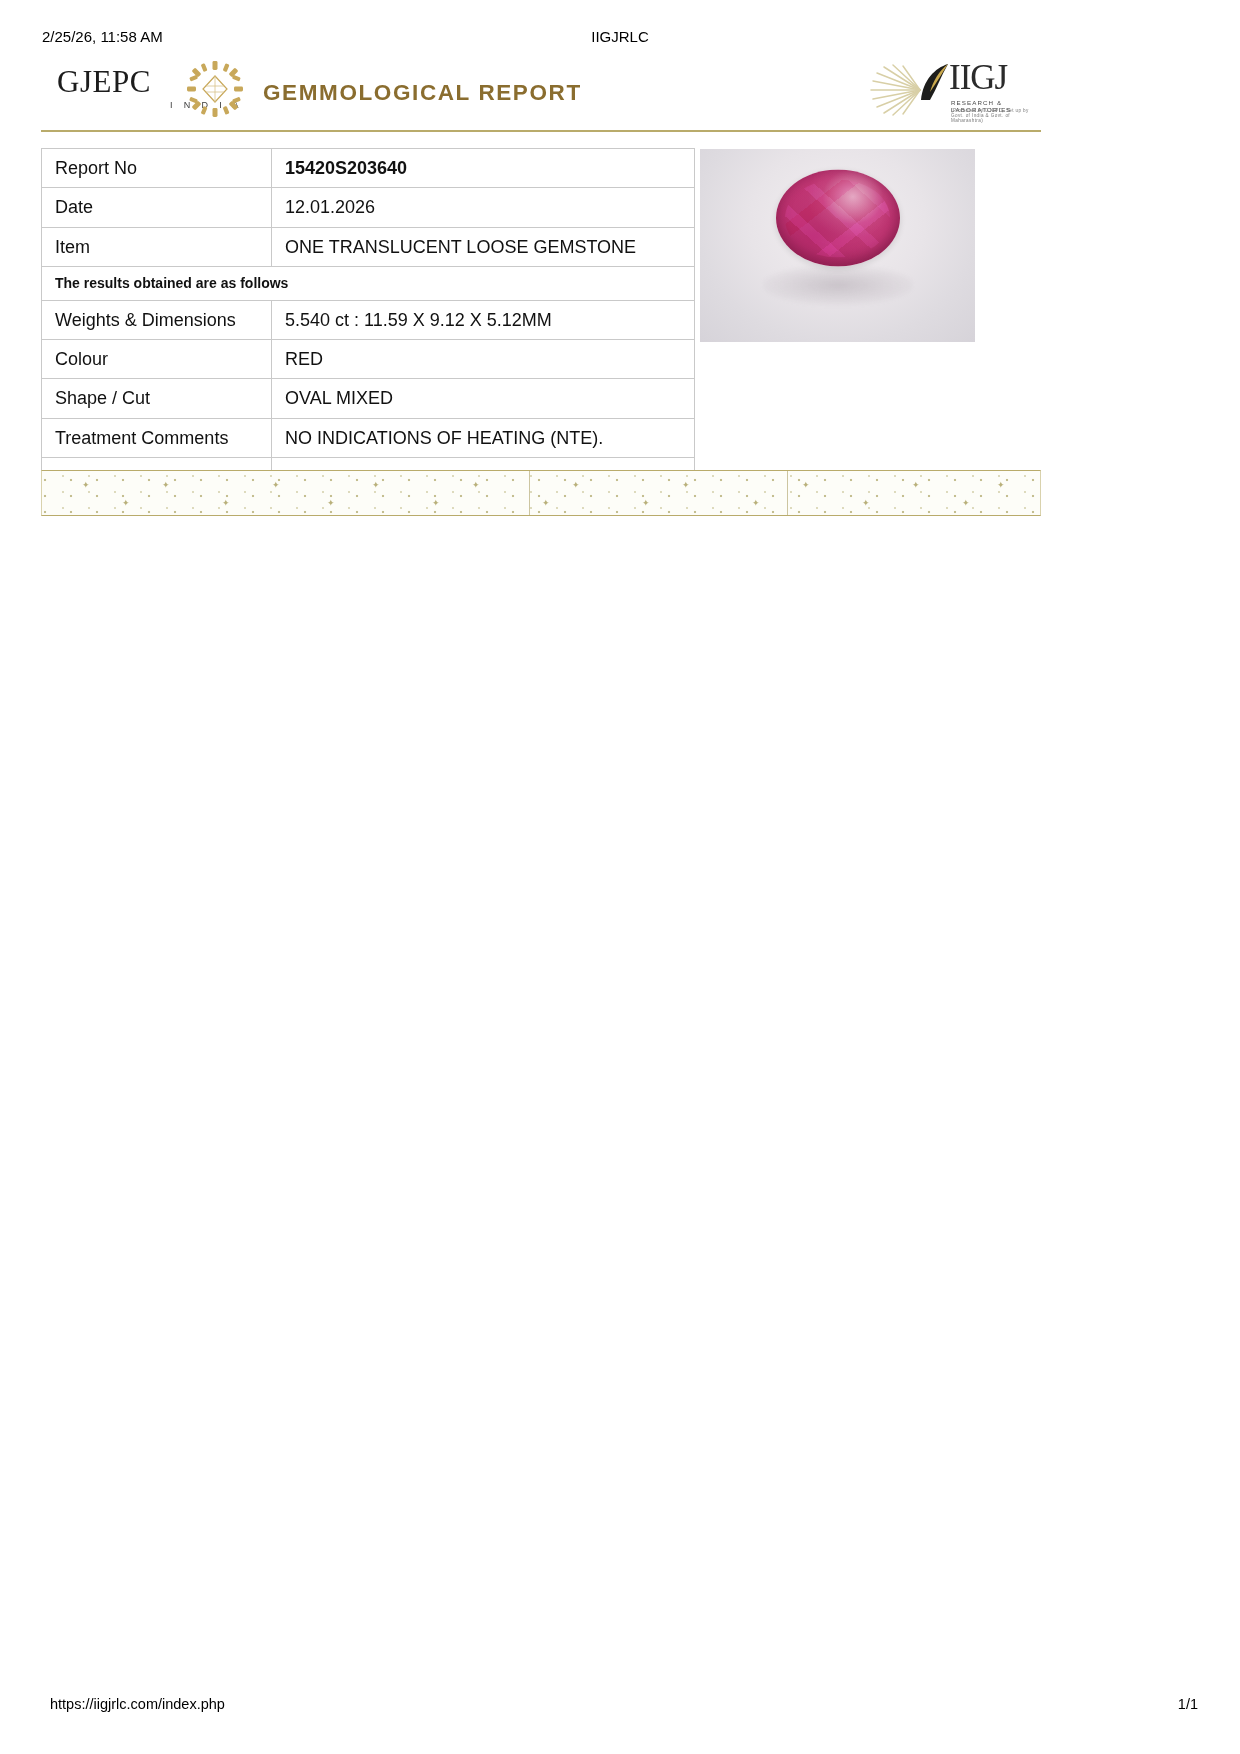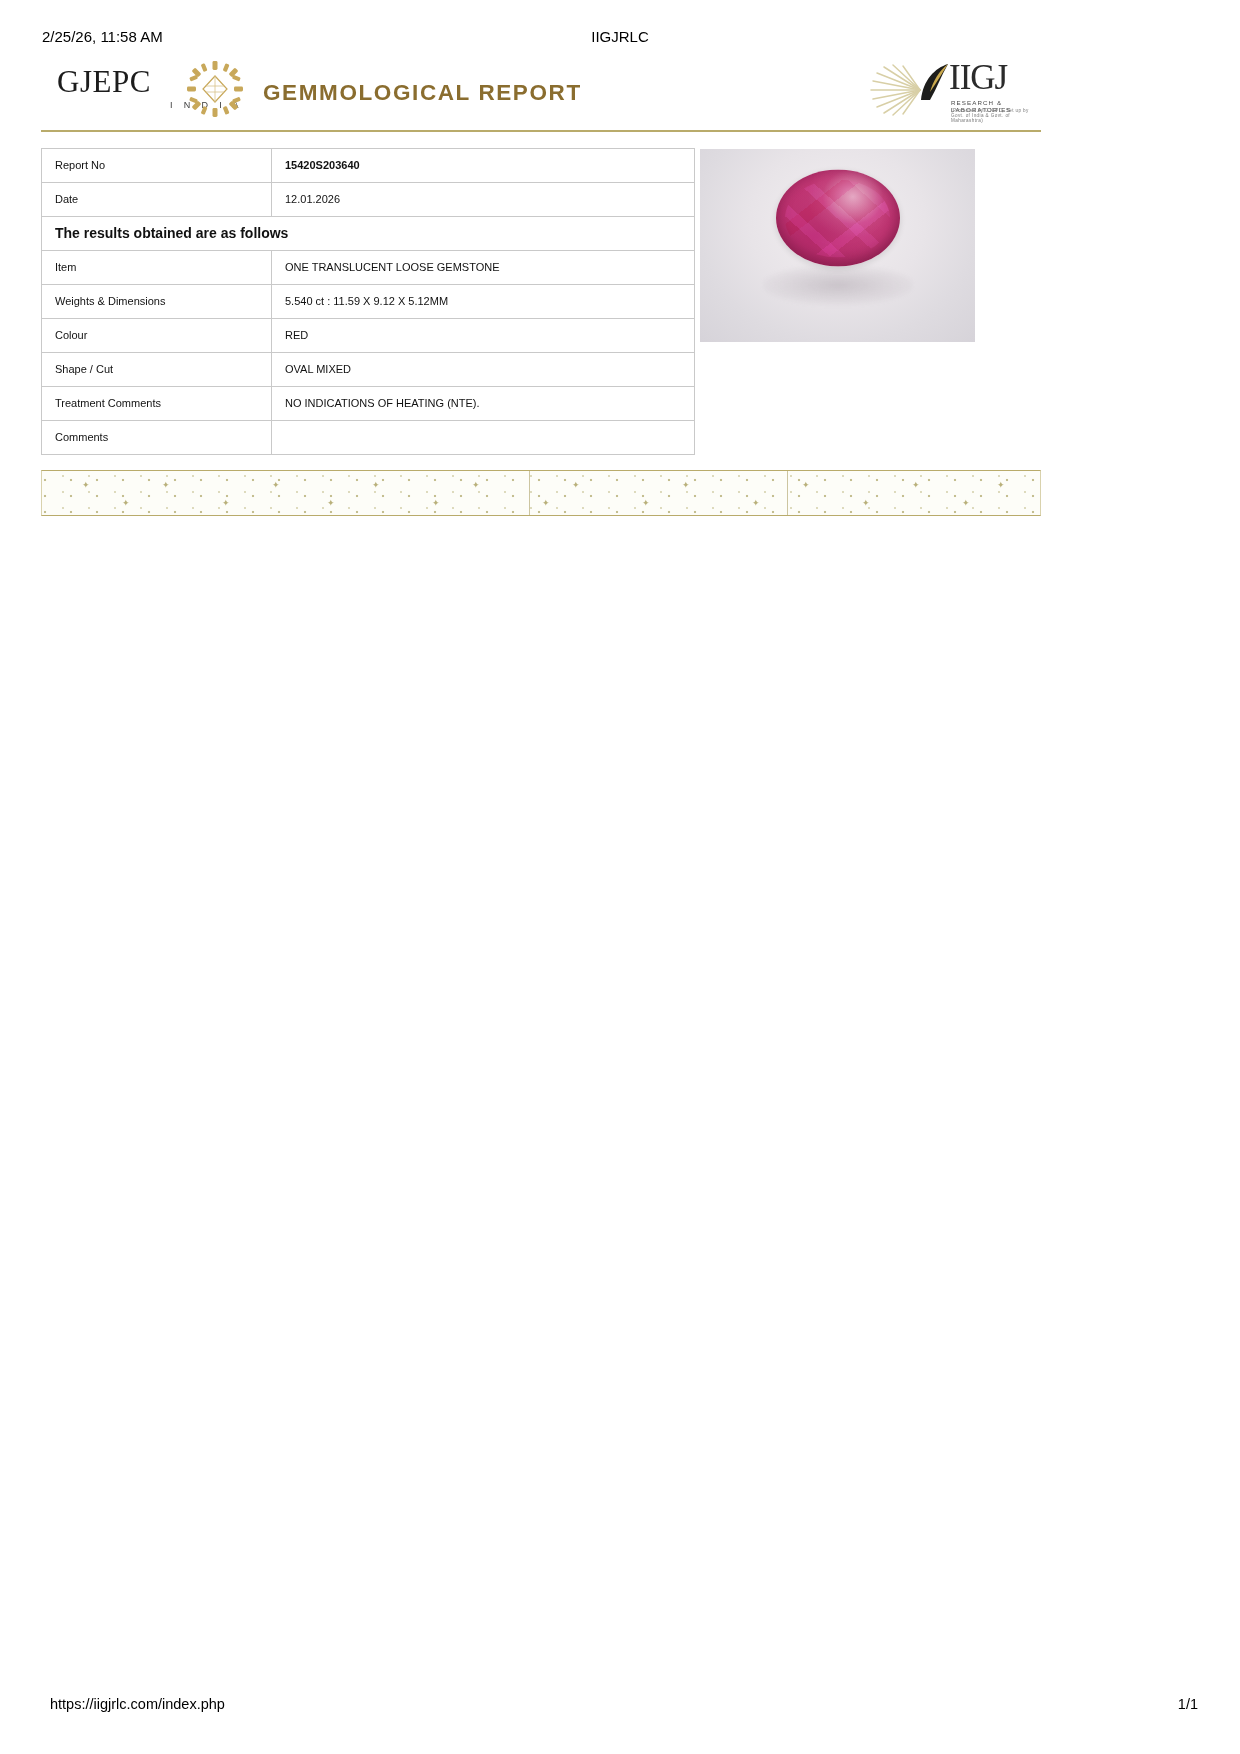--- a/index.html
+++ b/index.html
@@ -132,21 +132,21 @@
     height: 320px;
   }
 
   table.props {
     border-collapse: collapse;
     width: 654px;
     table-layout: fixed;
   }
   table.props td {
     border: 1px solid #c9c9c9;
-    font-size: 11px;
+    font-size: 18px;
     padding: 7px 10px 7px 13px;
     vertical-align: middle;
     color: #111;
     line-height: 1.35;
   }
   table.props td.k { width: 230px; }
   table.props tr.section td {
     font-weight: bold;
     font-size: 14px;
   }
@@ -310,26 +310,26 @@
     <table class="props">
       <tbody>
         <tr class="row">
           <td class="k">Report No</td>
           <td class="v v-strong">15420S203640</td>
         </tr>
         <tr class="row">
           <td class="k">Date</td>
           <td class="v">12.01.2026</td>
         </tr>
+        <tr class="row">
+          <td class="k">Item</td>
+          <td class="v">ONE TRANSLUCENT LOOSE GEMSTONE</td>
+        </tr>
         <tr class="row section">
           <td colspan="2">The results obtained are as follows</td>
-        </tr>
-        <tr class="row">
-          <td class="k">Item</td>
-          <td class="v">ONE TRANSLUCENT LOOSE GEMSTONE</td>
         </tr>
         <tr class="row">
           <td class="k">Weights &amp; Dimensions</td>
           <td class="v">5.540 ct : 11.59 X 9.12 X 5.12MM</td>
         </tr>
         <tr class="row">
           <td class="k">Colour</td>
           <td class="v">RED</td>
         </tr>
         <tr class="row">

